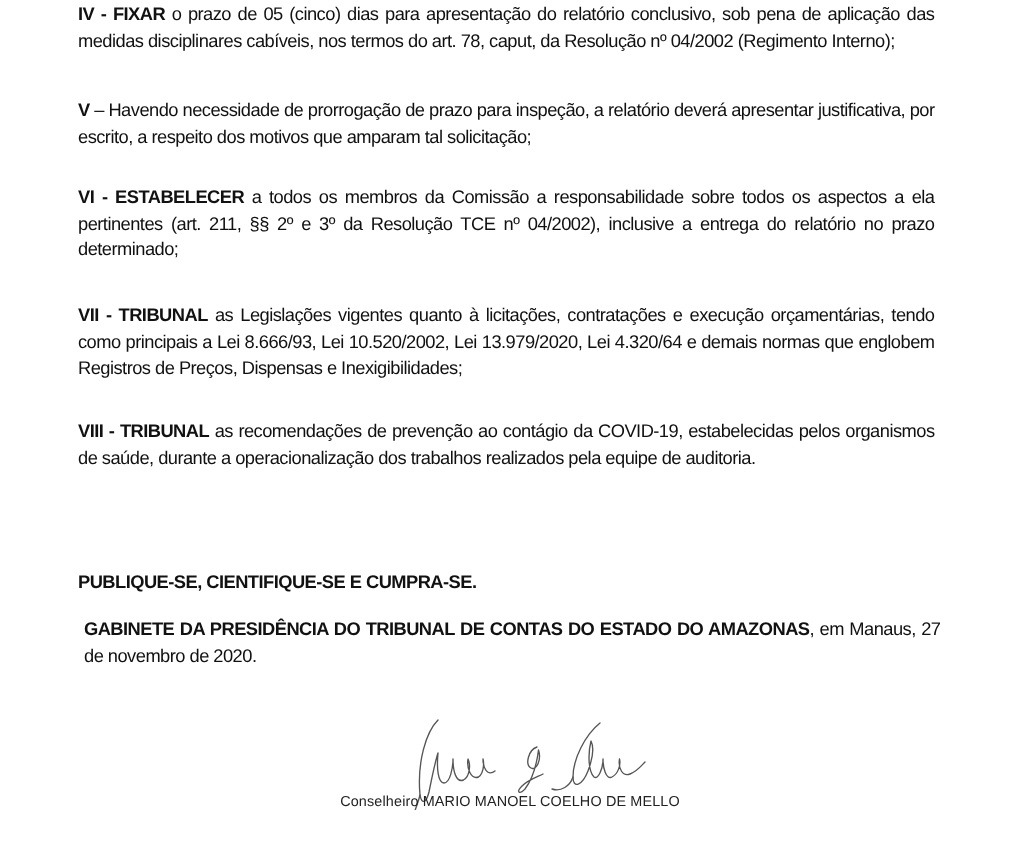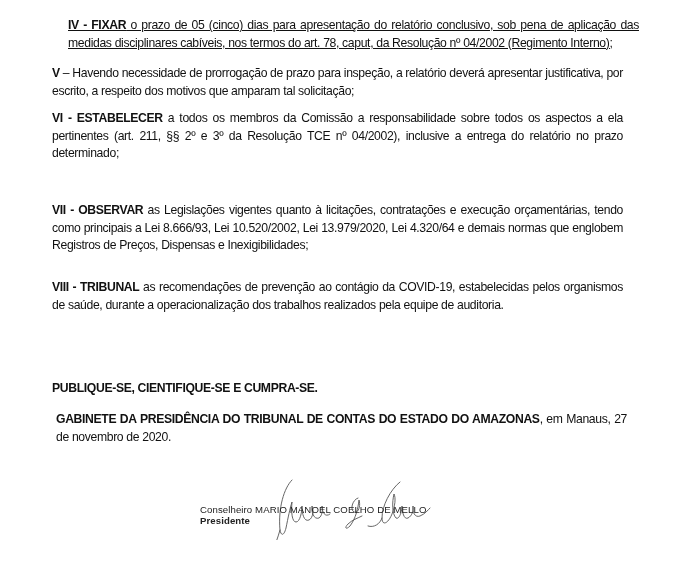--- a/index.html
+++ b/index.html
@@ -24,67 +24,67 @@
     text-align: justify;
     letter-spacing: -0.35px;
     word-spacing: 0px;
     transform-origin: left top;
   }
   .para .head {
     font-weight: bold;
   }
   .p-iv   { top: 1px; }
   .p-v    { top: 65px; }
-  .p-vi   { top: 110px; }
+  .p-vi   { top: 123px; }
   .p-vii  { top: 202px; }
   .p-viii { top: 279px; }
   .p-pub  { top: 380px; font-weight: bold; }
   .p-gab  { top: 407px; }
 
   .signature {
     position: absolute;
     left: 262px;
     top: 478px;
     width: 170px;
     height: 62px;
   }
   .sig-block {
     position: absolute;
     left: 200px;
-    top: 504px;
+    top: 529px;
     width: 280px;
-    text-align: left;
+    text-align: center;
     font-size: 9.6px;
     line-height: 11px;
     color: #222222;
     letter-spacing: 0.1px;
   }
   .sig-block .role {
     font-weight: bold;
   }
 </style>
 </head>
 <body>
 
 <div>
 
-  <p class="para p-iv" style="margin:16px;text-decoration:underline;">
+  <p class="para p-iv" style="margin:0;">
     <span class="head">IV - FIXAR</span><span> o prazo de 05 (cinco) dias para apresentação do relatório conclusivo, sob pena de aplicação das medidas disciplinares cabíveis, nos termos do art. 78, caput, da Resolução nº 04/2002 (Regimento Interno);</span>
   </p>
 
   <p class="para p-v" style="margin:0;">
     <span class="head">V</span><span> – Havendo necessidade de prorrogação de prazo para inspeção, a relatório deverá apresentar justificativa, por escrito, a respeito dos motivos que amparam tal solicitação;</span>
   </p>
 
   <p class="para p-vi" style="margin:0;">
     <span class="head">VI - ESTABELECER</span><span> a todos os membros da Comissão a responsabilidade sobre todos os aspectos a ela pertinentes (art. 211, §§ 2º e 3º da Resolução TCE nº 04/2002), inclusive a entrega do relatório no prazo determinado;</span>
   </p>
 
   <p class="para p-vii" style="margin:0;">
-    <span class="head">VII - OBSERVAR</span><span> as Legislações vigentes quanto à licitações, contratações e execução orçamentárias, tendo como principais a Lei 8.666/93, Lei 10.520/2002, Lei 13.979/2020, Lei 4.320/64 e demais normas que englobem Registros de Preços, Dispensas e Inexigibilidades;</span>
+    <span class="head">VII - TRIBUNAL</span><span> as Legislações vigentes quanto à licitações, contratações e execução orçamentárias, tendo como principais a Lei 8.666/93, Lei 10.520/2002, Lei 13.979/2020, Lei 4.320/64 e demais normas que englobem Registros de Preços, Dispensas e Inexigibilidades;</span>
   </p>
 
   <p class="para p-viii" style="margin:0;">
     <span class="head">VIII - TRIBUNAL</span><span> as recomendações de prevenção ao contágio da COVID-19, estabelecidas pelos organismos de saúde, durante a operacionalização dos trabalhos realizados pela equipe de auditoria.</span>
   </p>
 
   <p class="para p-pub" style="margin:0;">PUBLIQUE-SE, CIENTIFIQUE-SE E CUMPRA-SE.</p>
 
   <p class="para p-gab" style="margin:4px;">
     <span class="head" style="font-weight:bold;">GABINETE DA PRESIDÊNCIA DO TRIBUNAL DE CONTAS DO ESTADO DO AMAZONAS</span><span>, em Manaus, 27 de novembro de 2020.</span>
@@ -98,16 +98,15 @@
 
       <path d="M96 20 C 90 22, 88 32, 92 34 C 96 36, 99 28, 97 22 C 96 30, 94 40, 88 48 C 84 52, 82 50, 86 46 C 90 42, 96 40, 100 38"></path>
 
       <path d="M138 4 C 128 12, 120 28, 120 40 C 120 48, 126 46, 130 36 C 133 28, 134 20, 132 16 C 130 24, 130 36, 134 40 C 137 42, 140 34, 140 28 C 140 34, 142 42, 146 40 C 150 38, 152 32, 151 28 C 150 34, 153 40, 158 38 C 163 36, 166 32, 168 30"></path>
       <path d="M120 40 C 118 46, 112 50, 106 48"></path>
     </g>
   </svg>
 
   <div class="sig-block">
     <div>Conselheiro MARIO MANOEL COELHO DE MELLO</div>
-    <div class="role">Presidente</div>
   </div>
 
 </div>
 
 </body></html>

